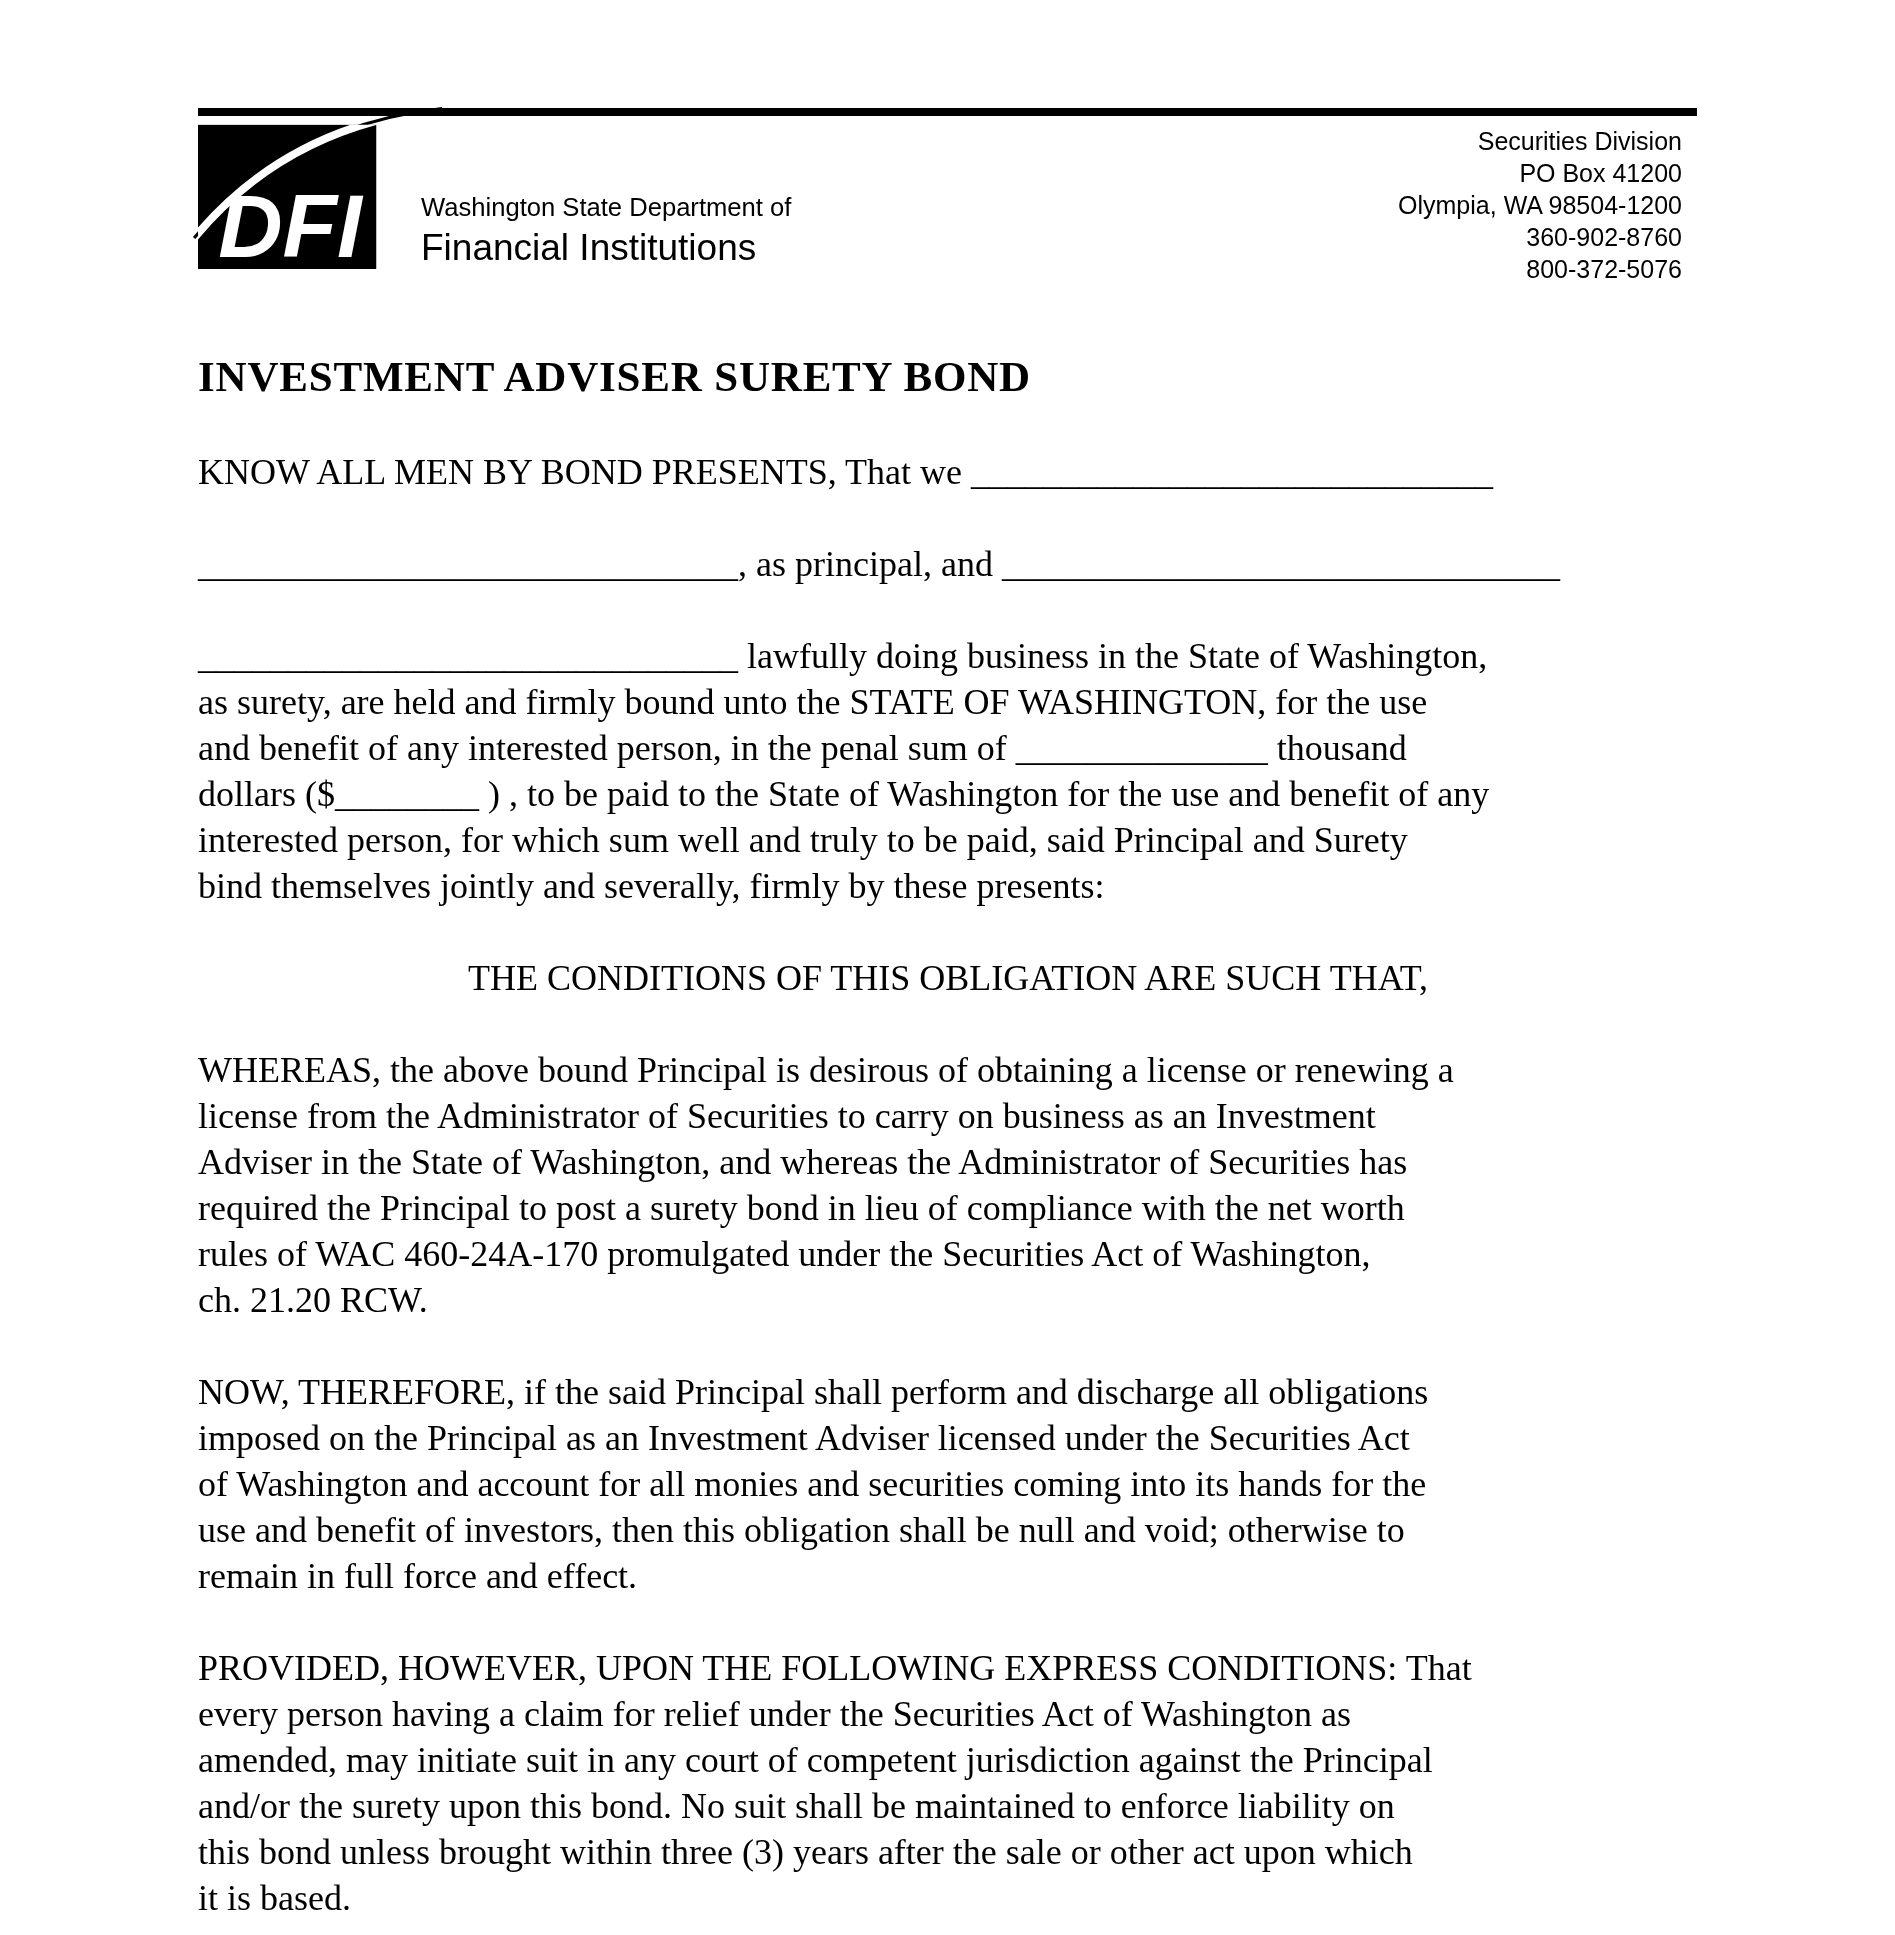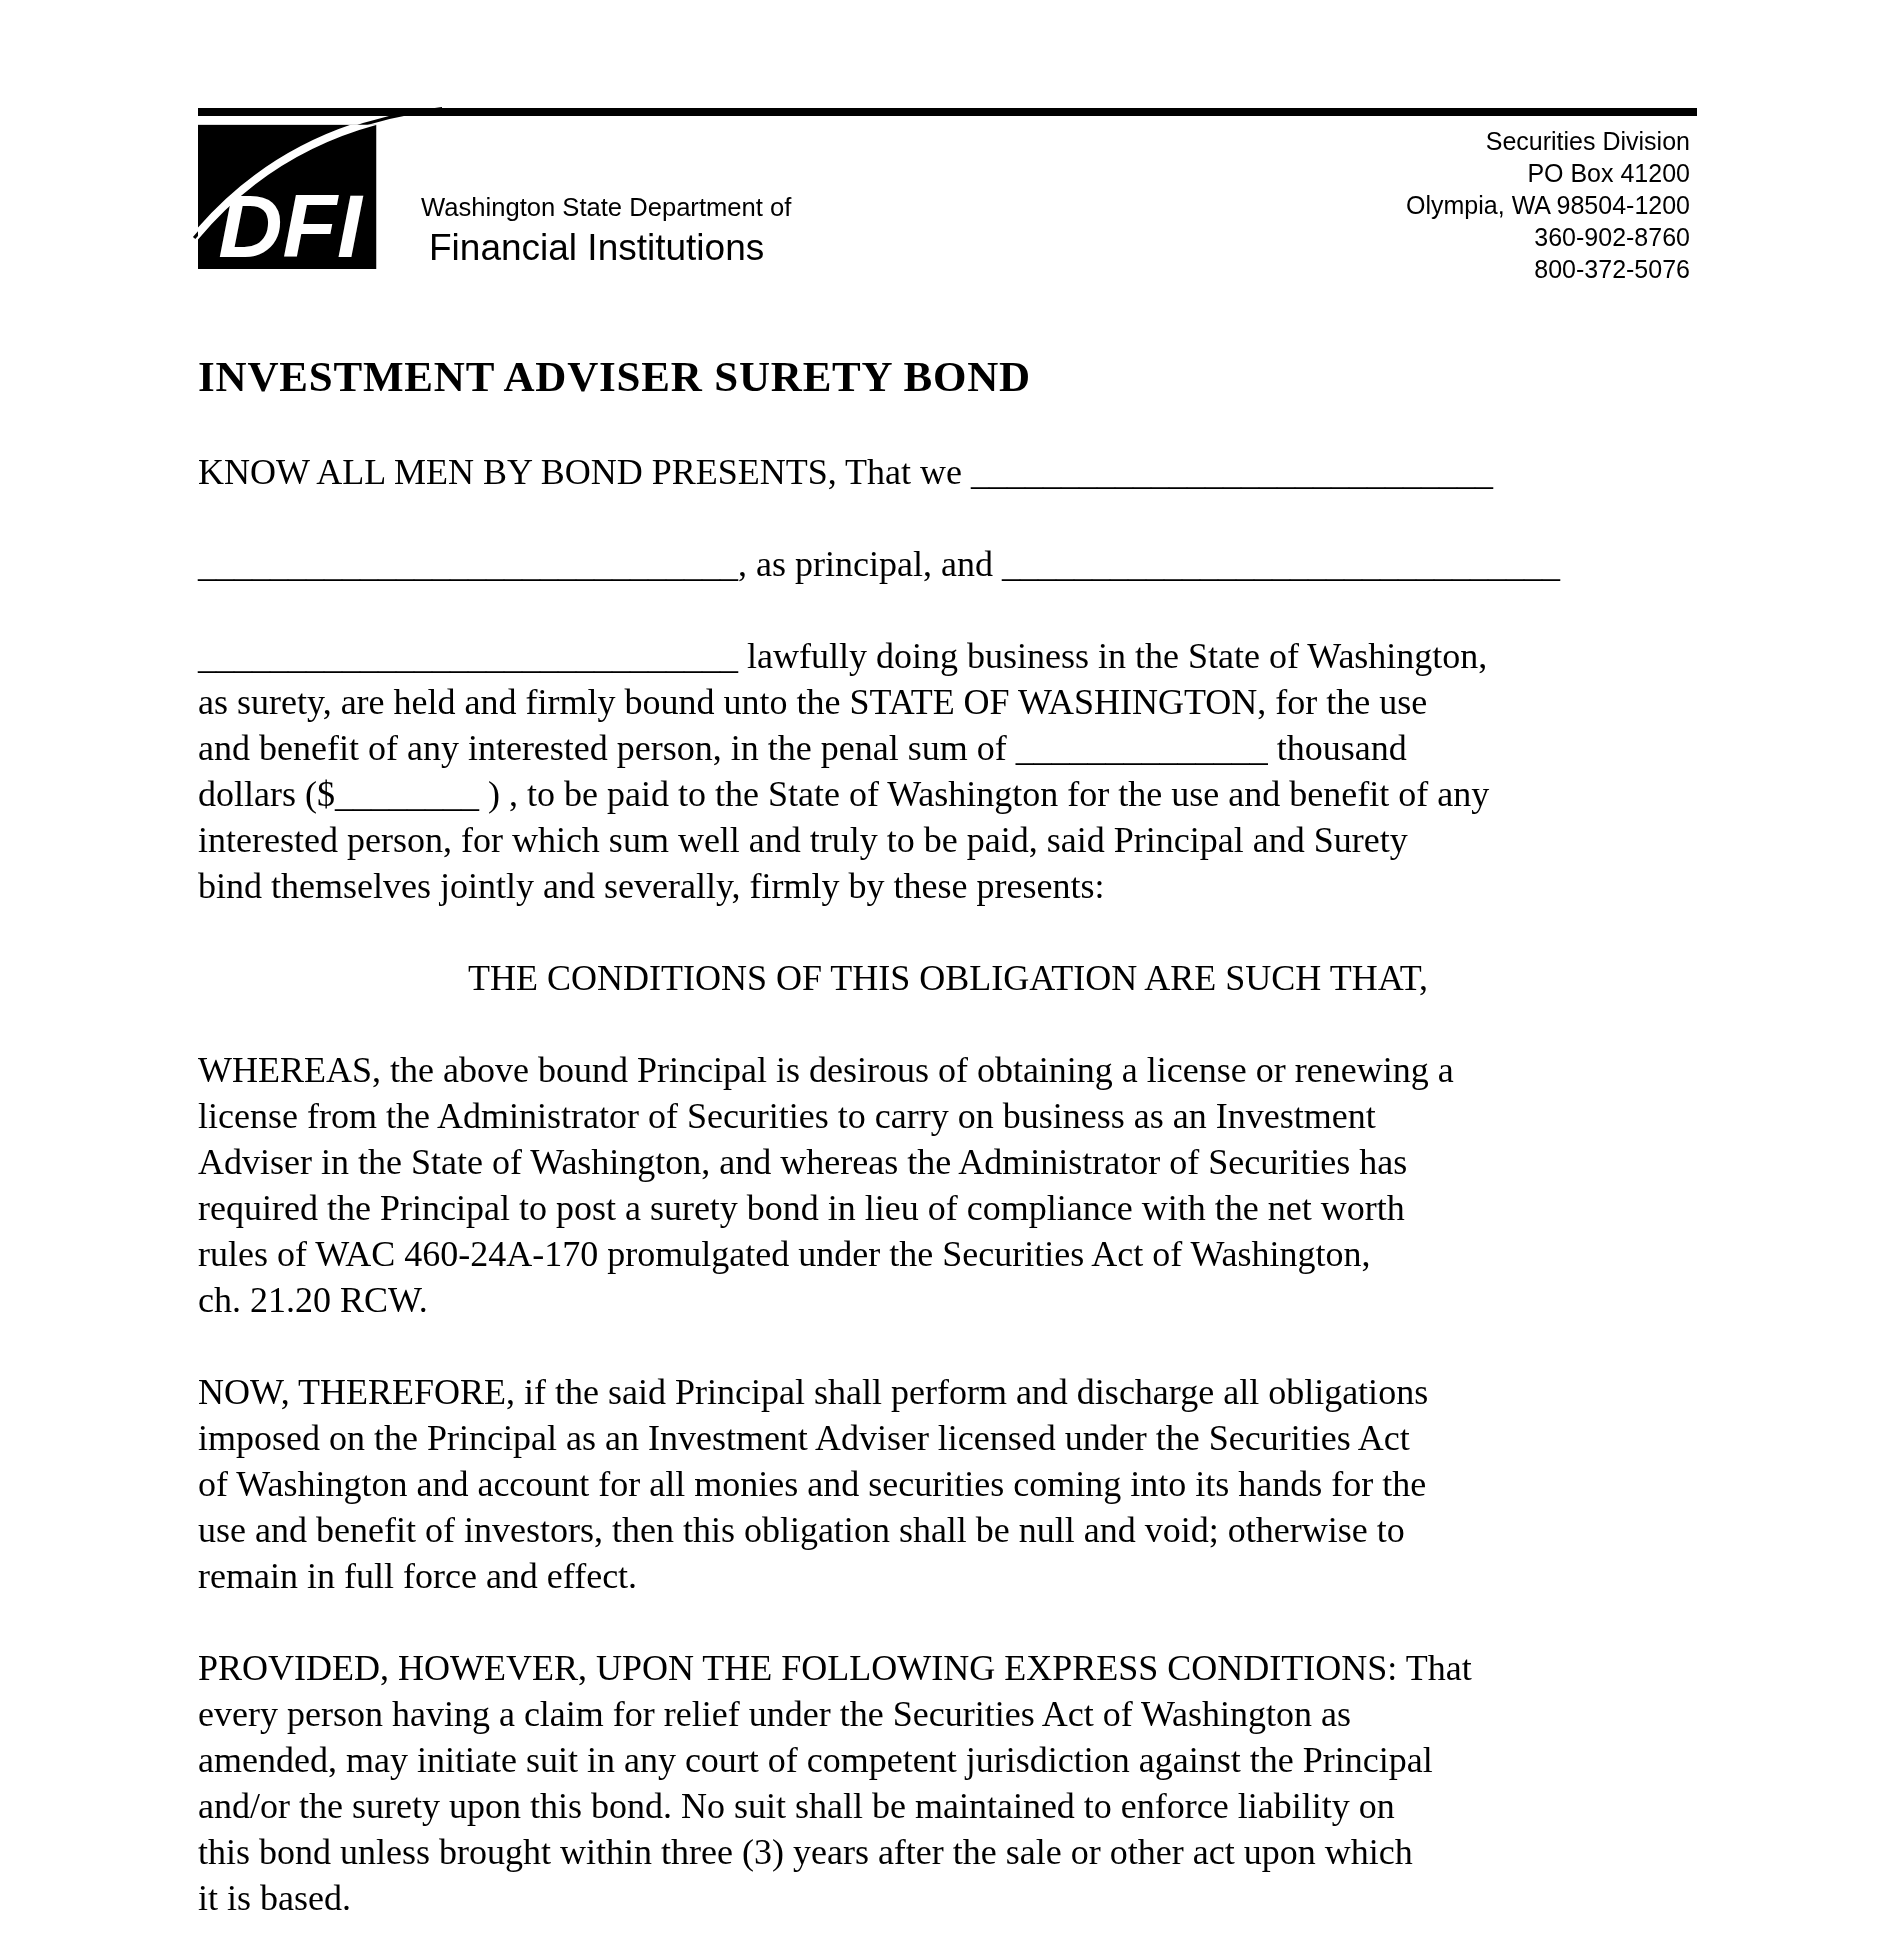--- a/index.html
+++ b/index.html
@@ -42,29 +42,29 @@
   .dept-line1 {
     position: absolute;
     left: 223px;
     top: 85px;
     font-family: "Liberation Sans", sans-serif;
     font-size: 25.6px;
     white-space: nowrap;
   }
   .dept-line2 {
     position: absolute;
-    left: 231px;
+    left: 223px;
     top: 119px;
     font-family: "Liberation Sans", sans-serif;
     font-size: 37px;
     white-space: nowrap;
   }
   .contact {
     position: absolute;
-    right: 8px;
+    right: 16px;
     top: 17px;
     text-align: right;
     font-family: "Liberation Sans", sans-serif;
     font-size: 25px;
     line-height: 32px;
   }
   .title {
     font-size: 43px;
     font-weight: bold;
     text-align: left;

